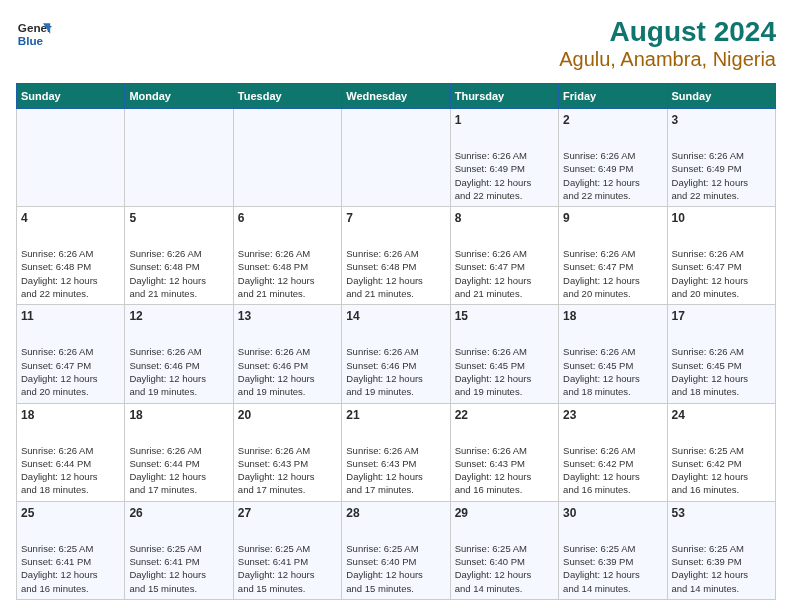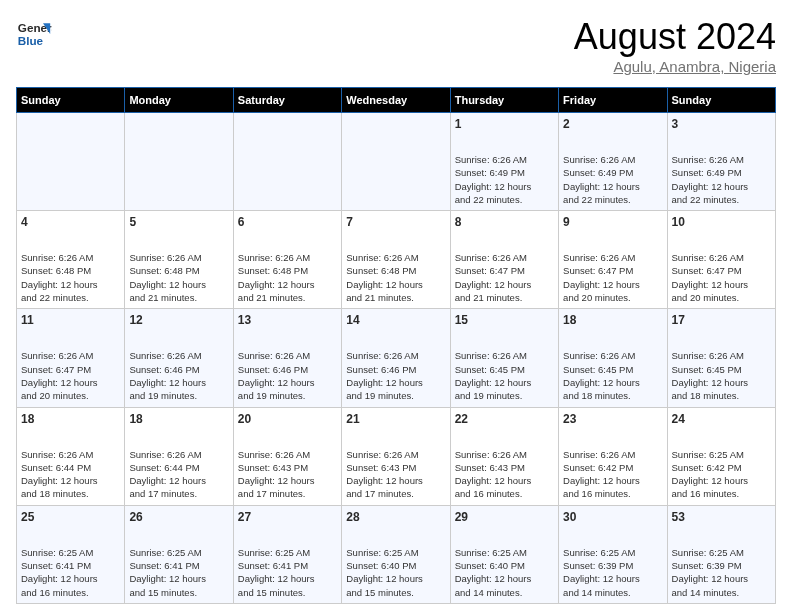--- a/index.html
+++ b/index.html
@@ -22,36 +22,35 @@
       gap: 4px;
     }
     .logo-icon {
       width: 36px;
       height: 36px;
     }
     .title-block {
       text-align: right;
     }
     .calendar-title {
-      font-size: 36px;
-      font-weight: 400;
-      color: #000000;
+      font-size: 28px;
+      font-weight: 700;
+      color: #0f766e;
     }
     .calendar-subtitle {
-      font-size: 15px;
-      color: #737373;
-      text-decoration: underline;
+      font-size: 20px;
+      color: #a16207;
     }
     table {
       width: 100%;
       border-collapse: collapse;
       font-size: 10px;
     }
     thead tr th {
-      background: #000000;
+      background: #0f766e;
       color: #fff;
       padding: 6px 4px;
       text-align: left;
       font-size: 11px;
       font-weight: bold;
       border: 1px solid #1a5fa8;
     }
     tbody tr td {
       border: 1px solid #ccc;
       vertical-align: top;
@@ -93,21 +92,21 @@
     <div class="calendar-title">August 2024</div>
     <div class="calendar-subtitle">Agulu, Anambra, Nigeria</div>
   </div>
 </div>
 
 <table>
   <thead>
     <tr>
     <th>Sunday</th>
         <th>Monday</th>
-        <th>Saturday</th>
+        <th>Tuesday</th>
         <th>Wednesday</th>
         <th>Thursday</th>
         <th>Friday</th>
         <th>Sunday</th>
       </tr>
   </thead>
   <tbody id="calendar-body">
   <tr>
         <td class="empty"></td>
         <td class="empty"></td>

